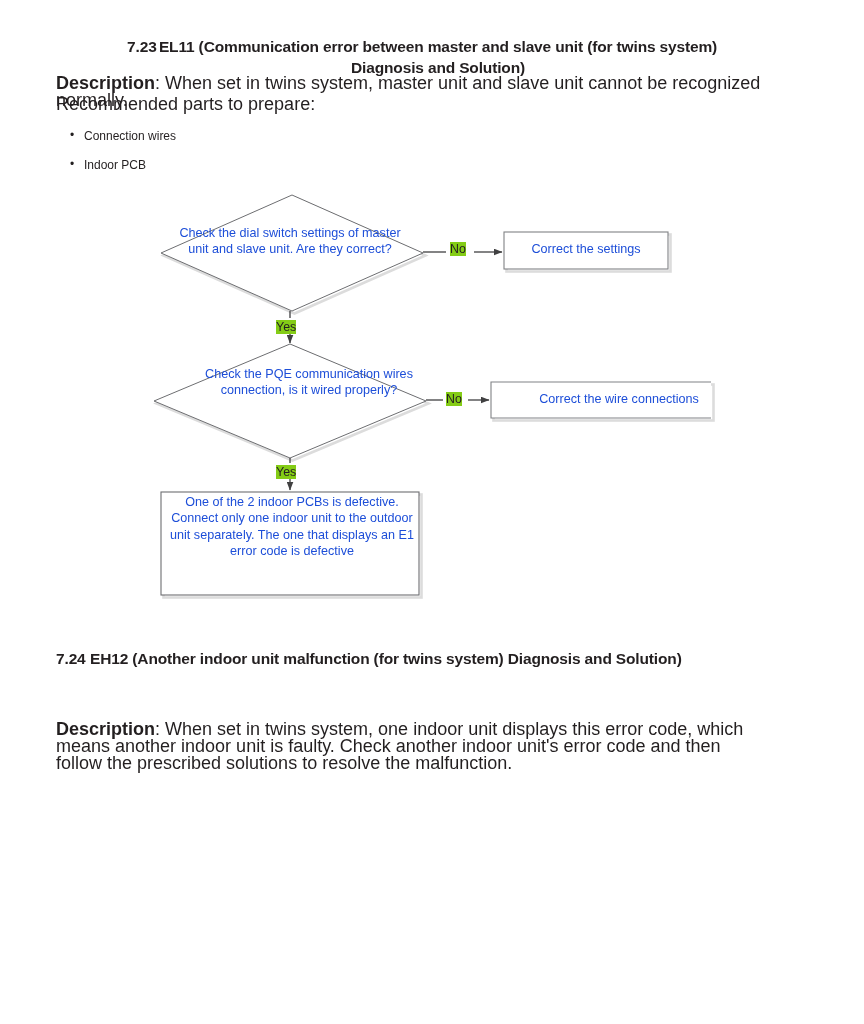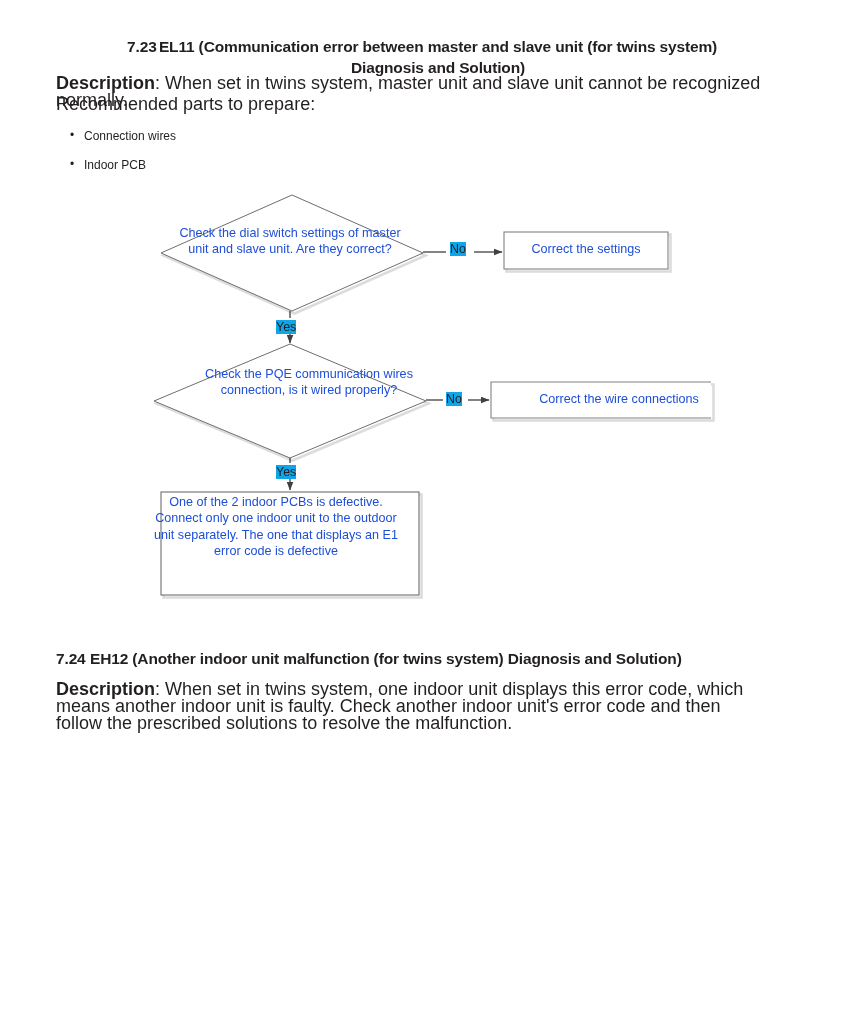--- a/index.html
+++ b/index.html
@@ -56,21 +56,21 @@
   .body-text {
     position: absolute;
     font-size: 18px;
     line-height: 17px;
     color: #231f20;
   }
   .body-text b { font-weight: bold; }
 
   .desc-1 { left: 56px; top: 75px; width: 740px; }
   .rec-label { left: 56px; top: 96px; width: 400px; font-weight: normal; }
-  .desc-2 { left: 56px; top: 681px; width: 714px; }
+  .desc-2 { left: 56px; top: 721px; width: 714px; }
 
   .bullet-list {
     position: absolute;
     left: 56px;
     top: 128px;
     width: 420px;
     margin: 0;
     padding: 0;
     list-style: none;
     font-size: 12px;
@@ -132,32 +132,32 @@
     text-align: center;
   }
   
   .t-box2 {
     left: 511px;
     top: 391px;
     width: 216px;
   }
   
   .t-box3 {
-    left: 149px;
+    left: 165px;
     top: 494px;
     width: 254px;
     text-align: center;
     line-height: 16.4px;
   }
 
   .edge-label {
     position: absolute;
     font-size: 12.4px;
     color: #231f20;
-    background: #0ea5e9;
+    background: #84cc16;
     pointer-events: auto;
   }
   .lbl-no1 { left: 450px; top: 242px; }
   .lbl-no2 { left: 446px; top: 392px; }
   .lbl-yes1 { left: 276px; top: 320px; }
   .lbl-yes2 { left: 276px; top: 465px; }
 </style>
 </head>
 <body>
 

